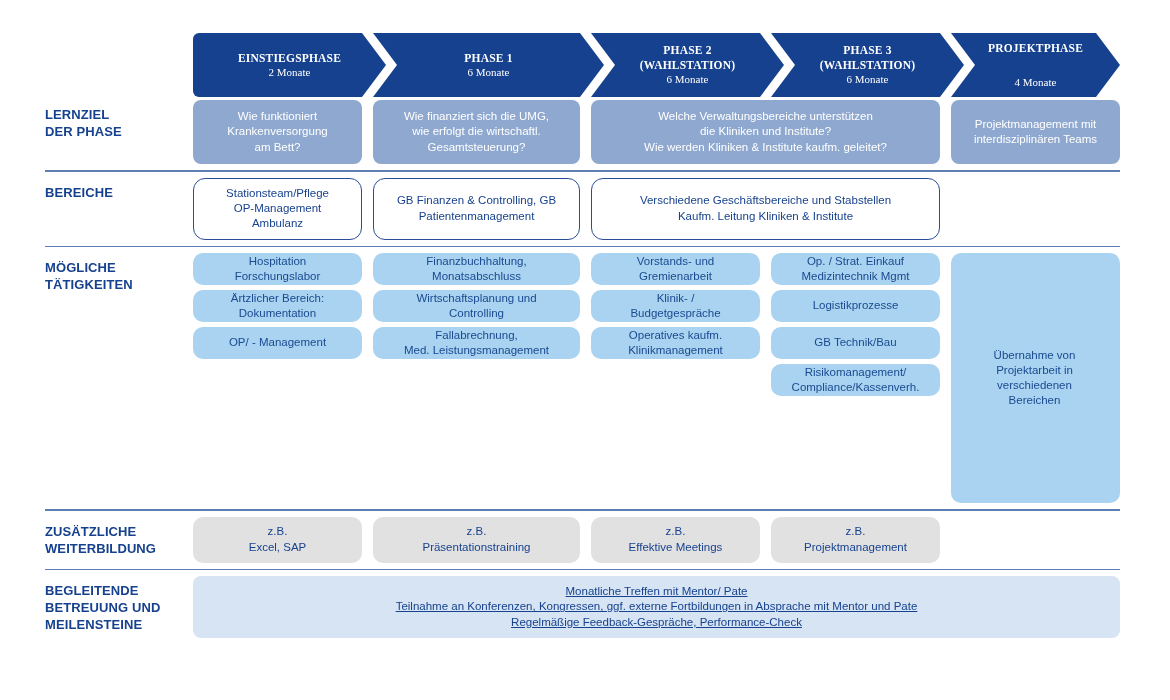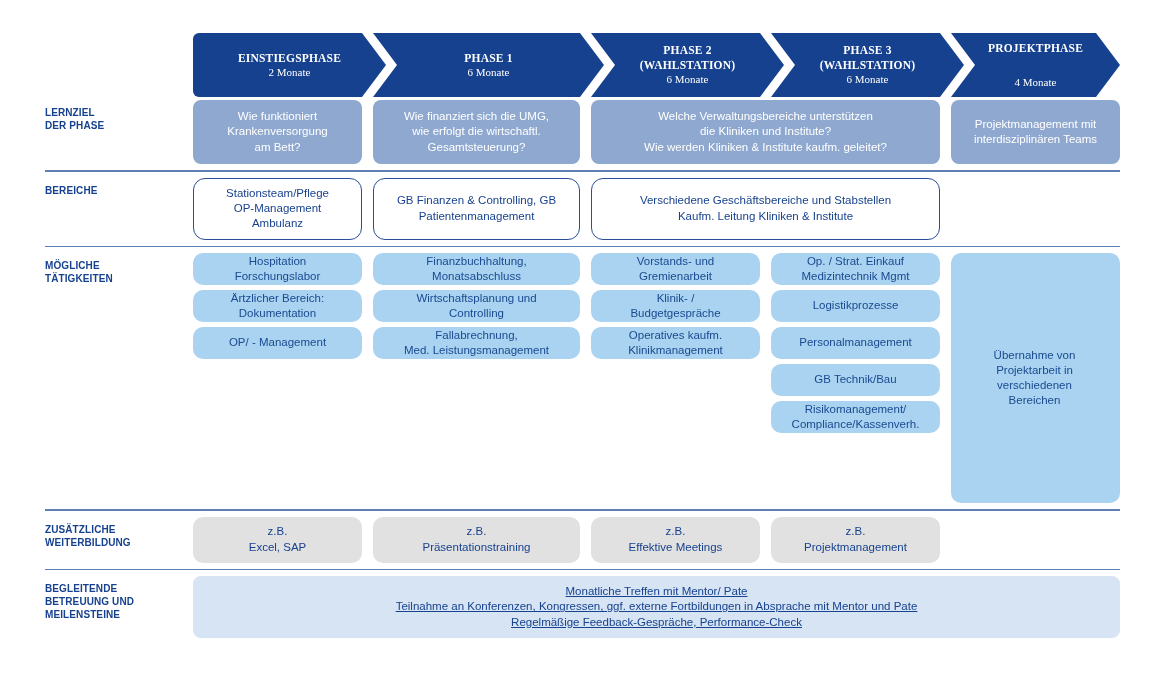--- a/index.html
+++ b/index.html
@@ -9,21 +9,21 @@
     -webkit-font-smoothing:antialiased;
   }
   .board{position:absolute;left:45px;top:33px;width:1075px;}
   .grid{
     display:grid;
     grid-template-columns:137px 169px 207px 169px 169px 169px;
     column-gap:11px;
   }
   .sep{height:1.5px;background:#5f7eb5;margin:6px 0;}
   .row-label{
-    color:#16418e;font-weight:bold;font-size:10px;line-height:1.32;
+    color:#16418e;font-weight:bold;font-size:13px;line-height:1.32;
     white-space:pre-line;padding-top:6px;letter-spacing:.1px;
   }
   
   .header{height:56px;margin-bottom:11px;font-family:Liberation Serif, serif;}
   .arrow-cell{position:relative;}
   .arrow{
     position:absolute;top:0;left:0;height:64px;width:calc(100% + 24px);
     background:#16418e;color:#ffffff;
     display:flex;flex-direction:column;align-items:center;justify-content:center;
     text-align:center;padding:0 26px;box-sizing:border-box;
@@ -156,21 +156,20 @@
 Gremienarbeit</div>
       <div class="box box-light">Klinik- /
 Budgetgespräche</div>
       <div class="box box-light">Operatives kaufm.
 Klinikmanagement</div>
     </div>
     <div class="stack">
       <div class="box box-light">Op. / Strat. Einkauf
 Medizintechnik Mgmt</div>
       <div class="box box-light">Logistikprozesse</div>
-      <div class="box box-light">Personalmanagement</div>
       <div class="box box-light">GB Technik/Bau</div>
       <div class="box box-light">Risikomanagement/
 Compliance/Kassenverh.</div>
     </div>
     <div class="box box-tall">Übernahme von
 Projektarbeit in
 verschiedenen
 Bereichen</div>
   </div>
 

